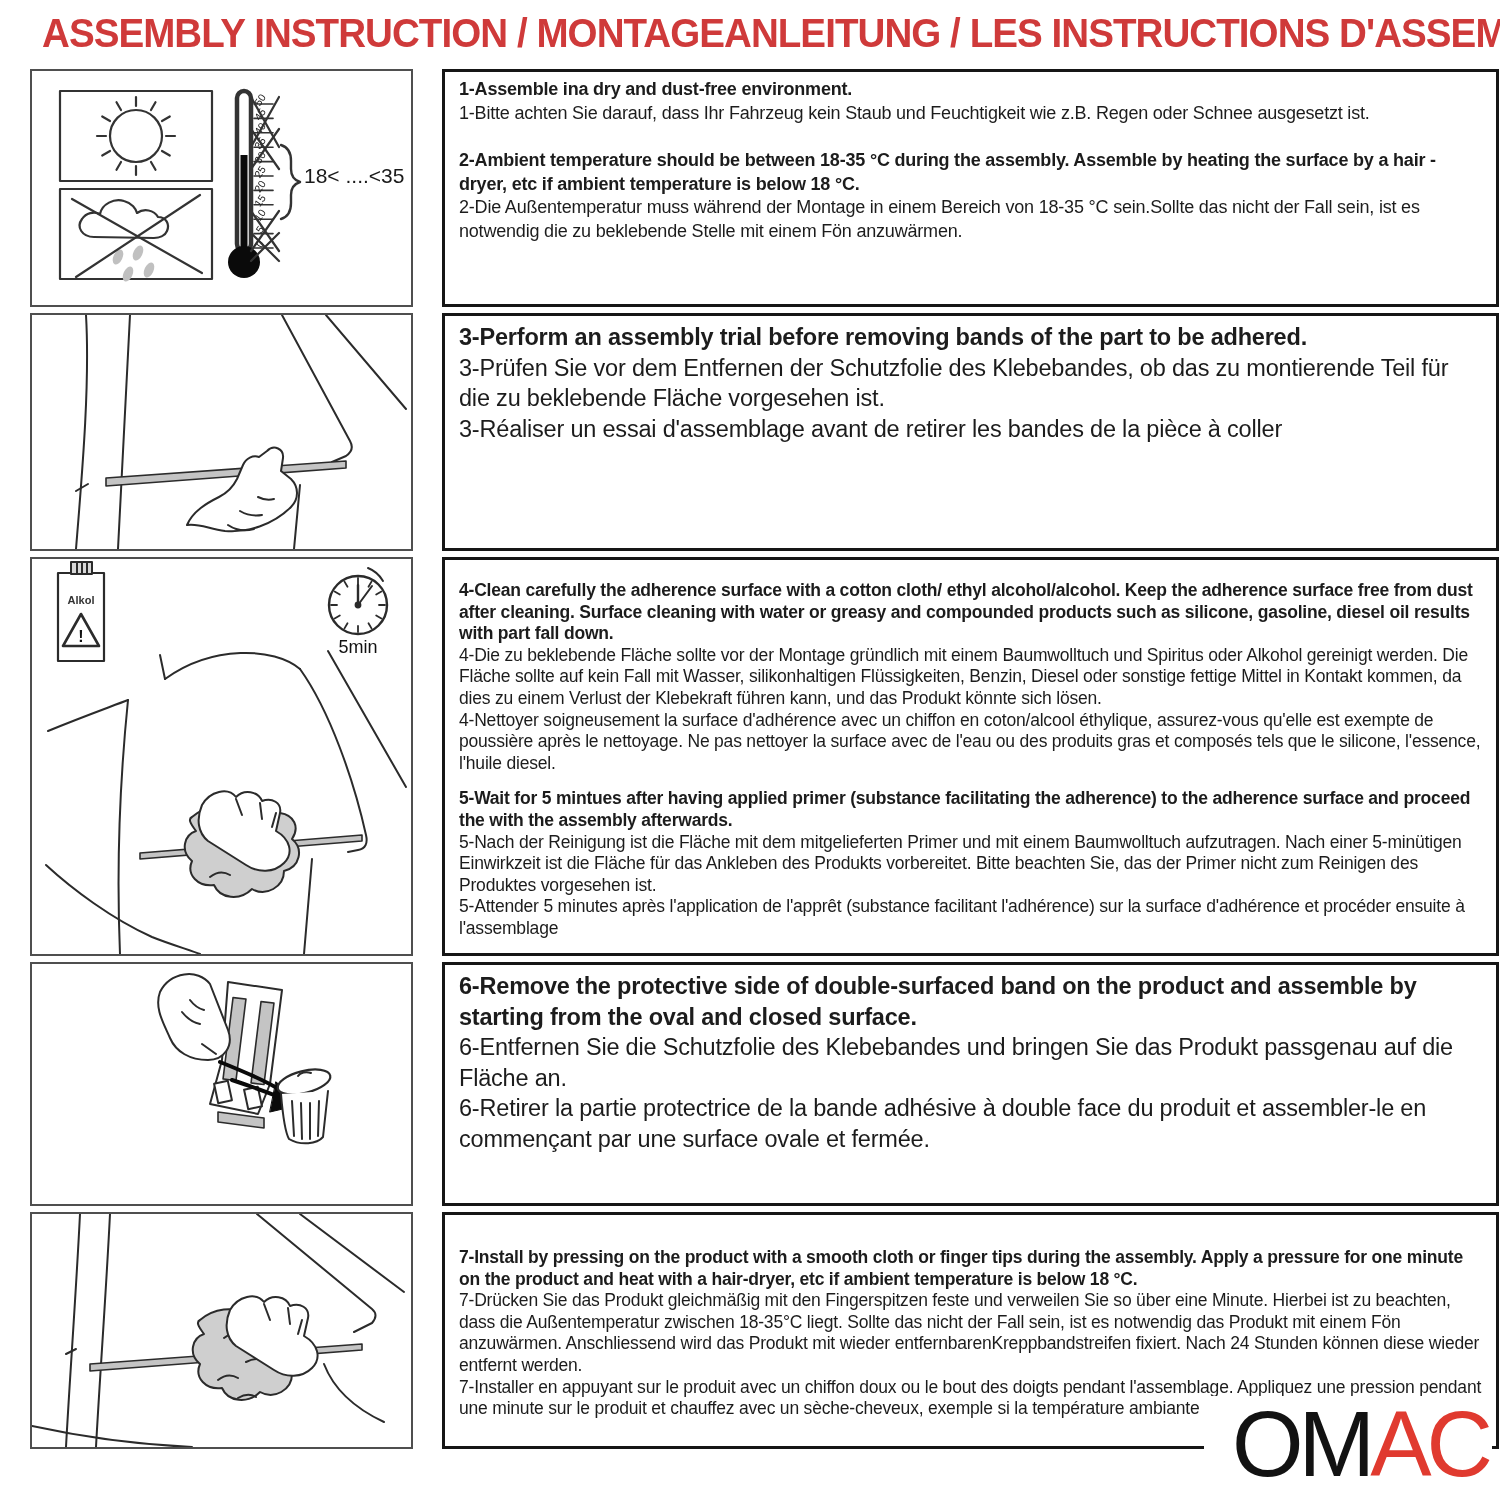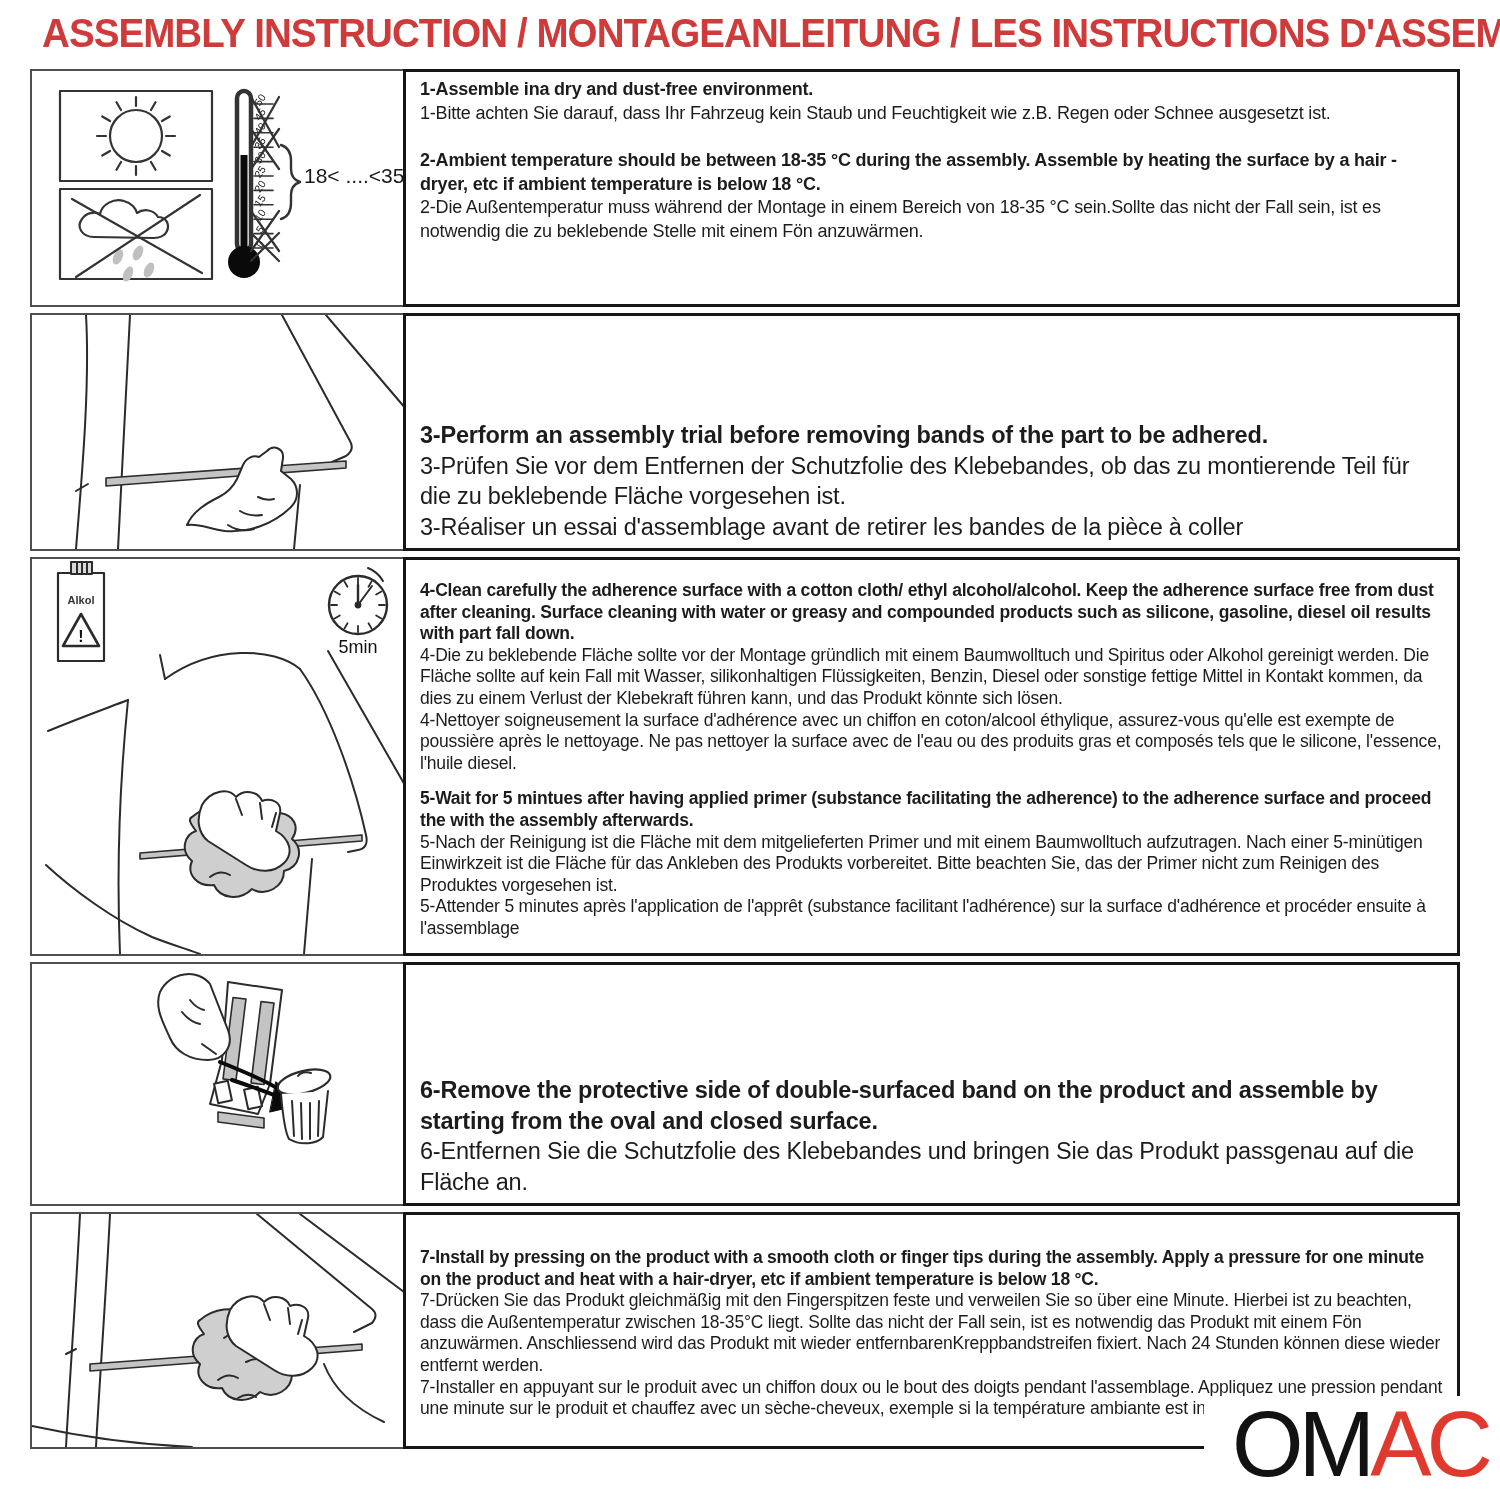--- a/index.html
+++ b/index.html
@@ -4,23 +4,23 @@
 <style>
   *{margin:0;padding:0;box-sizing:border-box}
   html,body{background:#fff}
   body{width:1500px;height:1500px;font-family:"Liberation Sans",sans-serif;color:#1c1c1c}
   .page{position:relative;width:1500px;height:1500px;background:#fff;overflow:hidden}
   .title{position:absolute;left:42px;top:10px;font-size:41px;font-weight:800;color:#cf3a3a;
          letter-spacing:-1px;white-space:nowrap;transform:scaleX(.94);transform-origin:left top}
   .row{position:absolute;left:0;width:1500px}
   .img-box{position:absolute;left:30px;width:383px;top:0;height:100%;border:2px solid #4f4f4f;background:#fff}
   .img-box svg{width:100%;height:100%;display:block}
-  .text-box{position:absolute;left:403px;width:1057px;top:0;height:100%;border:3px solid #161616;
+  .text-box{position:absolute;left:442px;width:1057px;top:0;height:100%;border:3px solid #161616;
             background:#fff;padding:6px 14px;overflow:hidden}
-  .vcenter{display:flex;flex-direction:column;justify-content:flex-end}
+  .vcenter{display:flex;flex-direction:column;justify-content:flex-start}
   .t-s{font-size:18px;line-height:23.5px;letter-spacing:-.2px}
   .t-xs{font-size:17.5px;line-height:21.6px;letter-spacing:-.2px}
   .t-l{font-size:23.5px;line-height:30.5px;letter-spacing:-.2px}
   .b{font-weight:700}
   .gap-lg{height:24px}
   .gap-md{height:14px}
   .pad-top{padding-top:32px}
   .logo{position:absolute;right:8px;top:1396px;z-index:5;background:#fff;padding:4px 4px 8px 28px;
         font-weight:400;font-size:92px;line-height:88px;letter-spacing:-5px;white-space:nowrap}
   .logo .blk{color:#121212}
@@ -244,20 +244,21 @@
             <line x1="269" y1="139" x2="270" y2="175"></line>
             <line x1="278" y1="139" x2="278" y2="175"></line>
             <line x1="287" y1="137" x2="286" y2="172"></line>
           </g>
         </g>
       </svg>
     </div>
     <div class="text-box vcenter">
       <p class="t-l b">6-Remove the protective side of double-surfaced band on the product and assemble by starting from the oval and closed surface.</p>
       <p class="t-l">6-Entfernen Sie die Schutzfolie des Klebebandes und bringen Sie das Produkt passgenau auf die Fläche an.</p>
+      <p class="t-l">6-Retirer la partie protectrice de la bande adhésive à double face du produit et assembler-le en commençant par une surface ovale et fermée.</p>
     </div>
   </section>
 
   <section class="row" style="top:1212px;height:237px">
     <div class="img-box">
       <svg viewBox="0 0 379 233">
         <g fill="none" stroke="#2b2b2b" stroke-width="2" stroke-linecap="round" stroke-linejoin="round">
           <path d="M48,0 C44,80 38,160 34,233"></path>
           <path d="M78,0 C74,80 68,160 64,233"></path>
           <path d="M34,140 l10,-5"></path>

